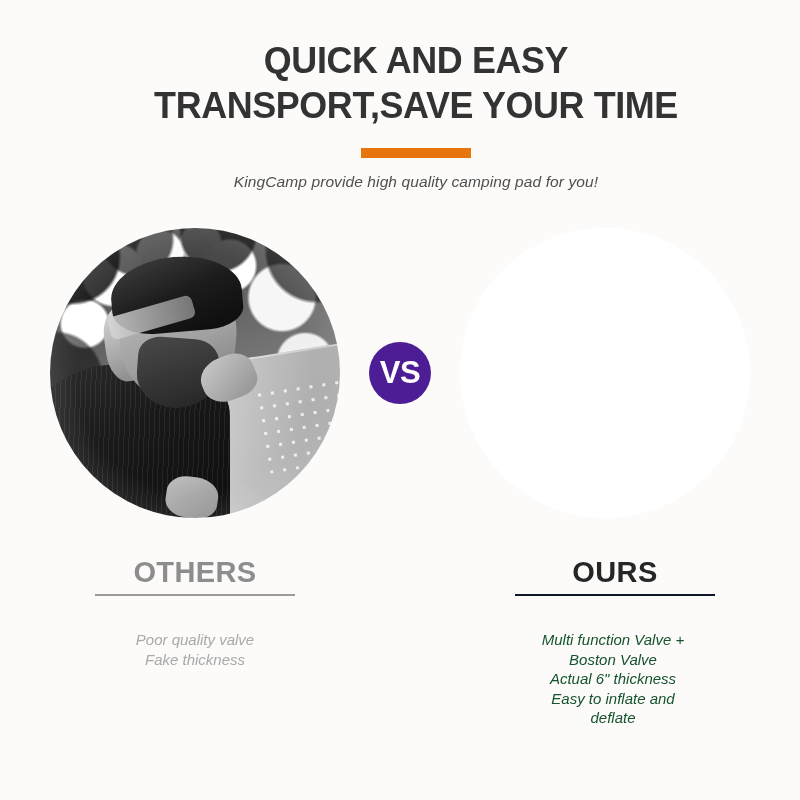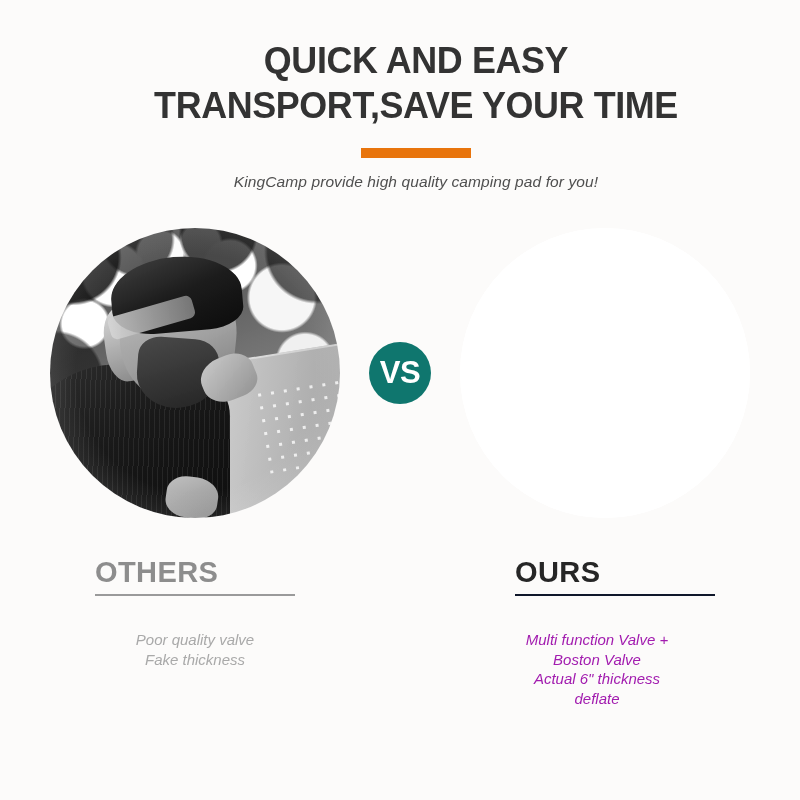--- a/index.html
+++ b/index.html
@@ -84,39 +84,40 @@
   }
 
   
   .vs-badge {
     position: absolute;
     left: 369px;
     top: 114px;
     width: 62px;
     height: 62px;
     border-radius: 50%;
-    background: #0f766e;
+    background: #4c1d95;
     color: #ffffff;
     font-size: 31px;
     font-weight: bold;
     line-height: 62px;
     text-align: center;
     letter-spacing: -0.5px;
   }
 
   
   .label-row {
     position: absolute;
     top: 556px;
     left: 0;
     width: 800px;
     height: 48px;
   }
   .col-label {
     position: absolute;
+    text-align: center;
     font-size: 29px;
     font-weight: bold;
     letter-spacing: 0.4px;
     padding-bottom: 5px;
   }
   .col-label.left {
     left: 95px;
     width: 200px;
     color: #8d8d8d;
     border-bottom: 2px solid #9a9a9a;
@@ -140,23 +141,23 @@
     text-align: center;
     font-size: 15px;
     line-height: 19.5px;
   }
   .feature-col.left {
     left: 75px;
     width: 240px;
     color: #a9a9a9;
   }
   .feature-col.right {
-    left: 467px;
+    left: 483px;
     width: 260px;
-    color: #a21caf;
+    color: #14532d;
   }
   .feature-line { display: block; font-style: italic; }
 
   
 
   
   .bw-scene {
     position: absolute;
     inset: 0;
     filter: grayscale(1) contrast(1.08);
@@ -520,15 +521,16 @@
 
 <div class="features">
   <div class="feature-col left">
     <span class="feature-line">Poor quality valve</span>
     <span class="feature-line">Fake thickness</span>
   </div>
   <div class="feature-col right">
     <span class="feature-line">Multi function Valve +</span>
     <span class="feature-line">Boston Valve</span>
     <span class="feature-line">Actual 6" thickness</span>
+    <span class="feature-line">Easy to inflate and</span>
     <span class="feature-line">deflate</span>
   </div>
 </div>
 
 </body></html>

